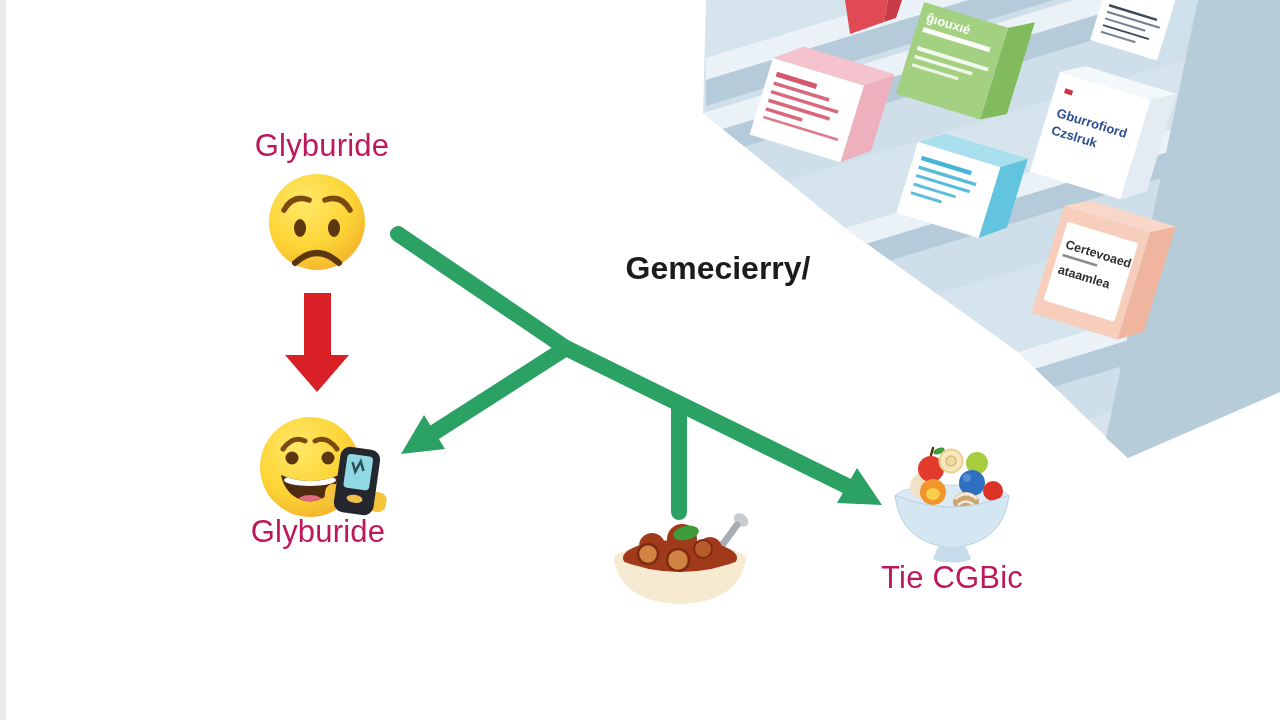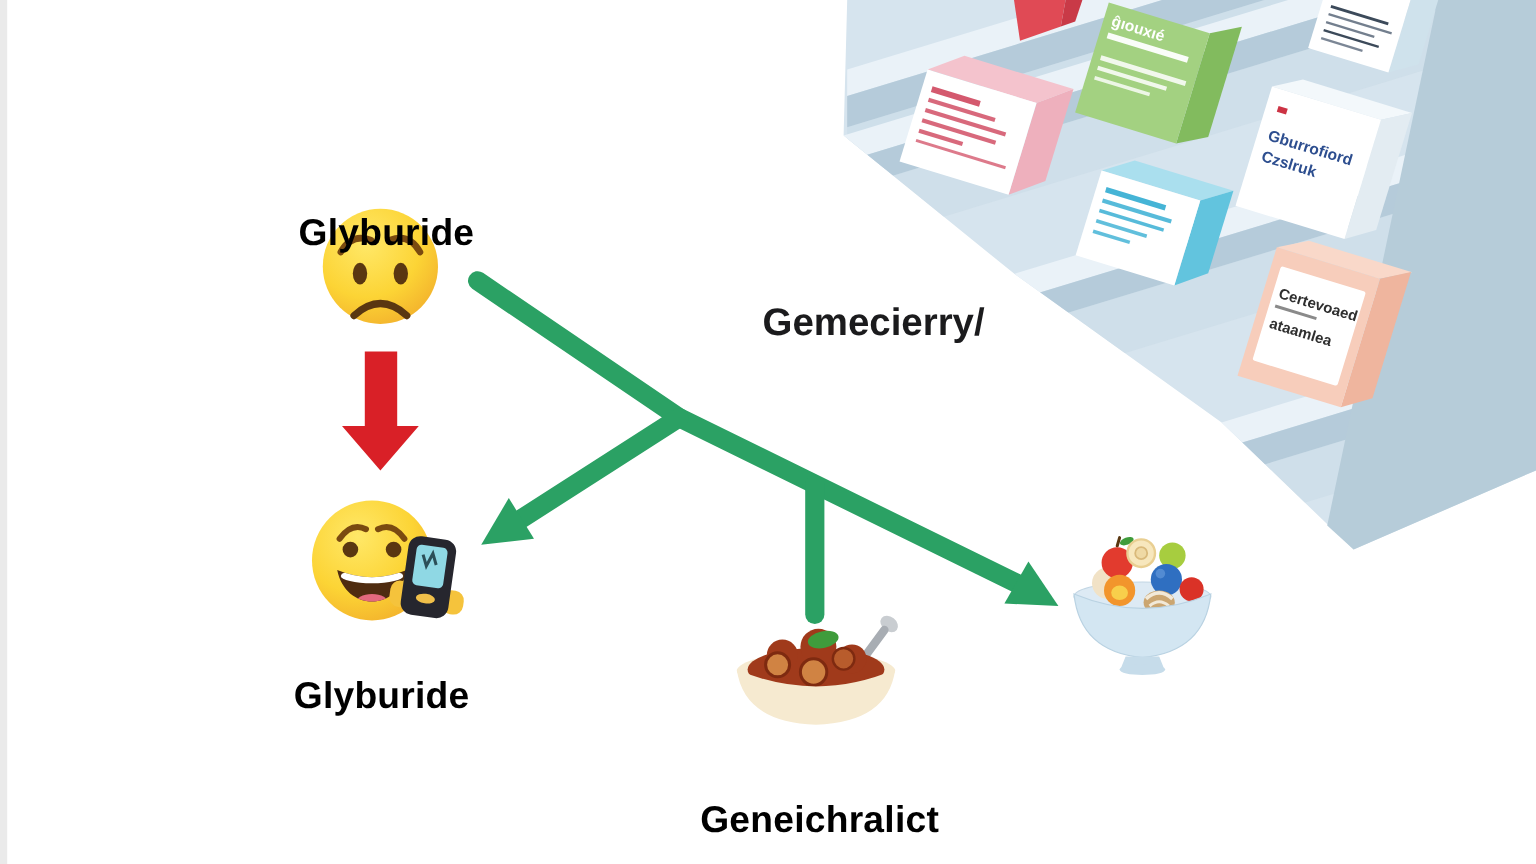--- a/index.html
+++ b/index.html
@@ -1,22 +1,22 @@
 <!DOCTYPE html>
 <html><head>
 <meta charset="utf-8">
 <style>
   html,body{margin:0;padding:0;}
   body{width:1280px;height:720px;overflow:hidden;background:#ffffff;
        font-family:"Liberation Sans","DejaVu Sans",sans-serif;}
   .stage{position:relative;width:1280px;height:720px;background:#ffffff;}
   .stage svg{position:absolute;left:0;top:0;}
   .edge-strip{position:absolute;left:0;top:0;width:6px;height:720px;background:#eaeaea;}
-  .label{position:absolute;font-weight:700;color:#000000;white-space:nowrap;
-         letter-spacing:0.2px;margin-top:48px;}
+  .label{position:absolute;font-weight:400;color:#be185d;white-space:nowrap;
+         letter-spacing:0.2px;}
   .lbl-31{font-size:31px;}
   .centered{transform:translateX(-50%);}
   .center-block{position:absolute;text-align:center;transform:translateX(-50%);
                 font-weight:800;color:#1b1b1d;font-size:32px;line-height:51px;}
 </style>
 </head>
 <body>
 
 <div class="stage">
 
@@ -207,23 +207,23 @@
     <path d="M955,499 Q966,489 977,499" stroke="#f2e9d8" stroke-width="3" fill="none"></path>
     <path d="M958,505 Q966,498 974,505" stroke="#f2e9d8" stroke-width="2.5" fill="none"></path>
     <path d="M895,495 Q900,543 952,548 Q1004,543 1009,495 Q980,507 952,507 Q924,507 895,495 Z" fill="#d3e6f2" stroke="#b9d2e2" stroke-width="1"></path>
     <path d="M938,547 L934,557 Q952,562 970,557 L966,547 Z" fill="#c6dcea"></path>
     <ellipse cx="952" cy="558" rx="19" ry="4.5" fill="#c6dcea"></ellipse>
   </g>
 </svg>
 
   <div class="label lbl-31 centered" style="left:322px;top:128px;">Glyburide</div>
 
-  <div class="center-block" style="left:718px;top:243px;margin-left:10px;">
+  <div class="center-block" style="left:718px;top:243px;">
     <div>Gemecierry/</div>
   </div>
 
   <div class="label lbl-31 centered" style="left:318px;top:514px;">Glyburide</div>
 
-  <div class="label lbl-31 centered" style="left:683px;top:617px;">Geneichralict</div>
-
+
+  <div class="label lbl-31 centered" style="left:952px;top:560px;">Tie CGBic</div>
 
   <div class="edge-strip"></div>
 </div>
 
 </body></html>

